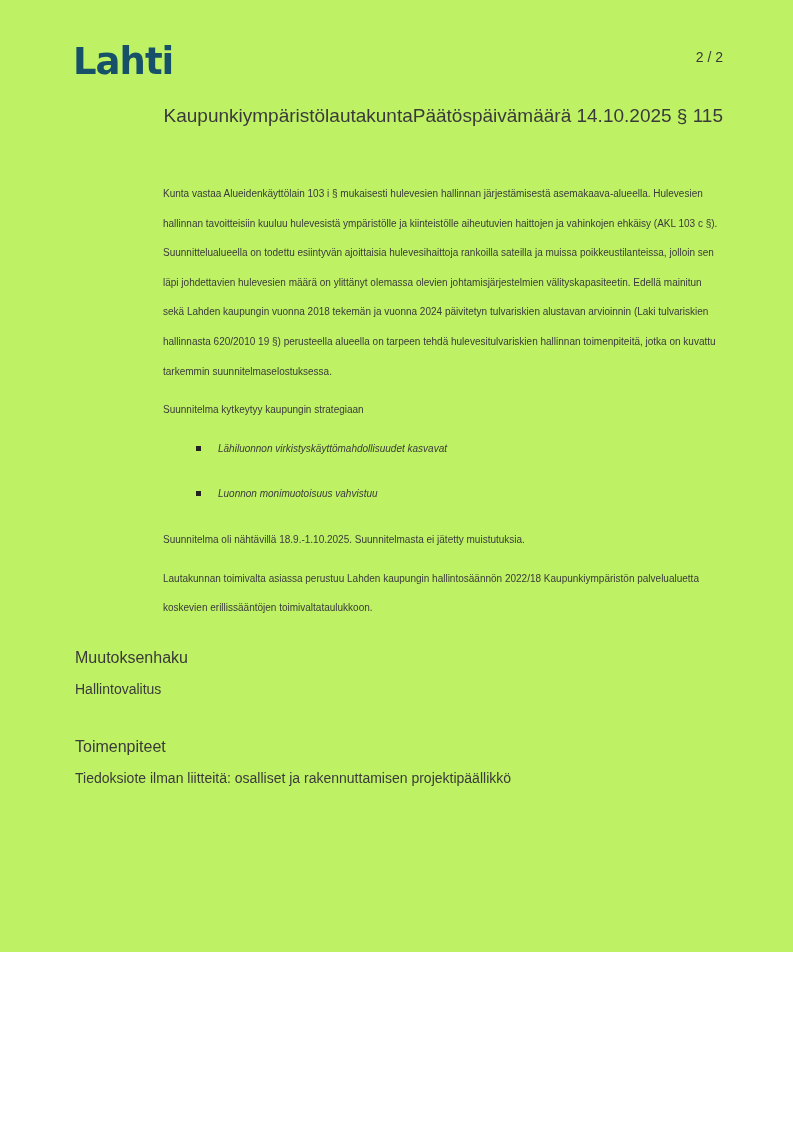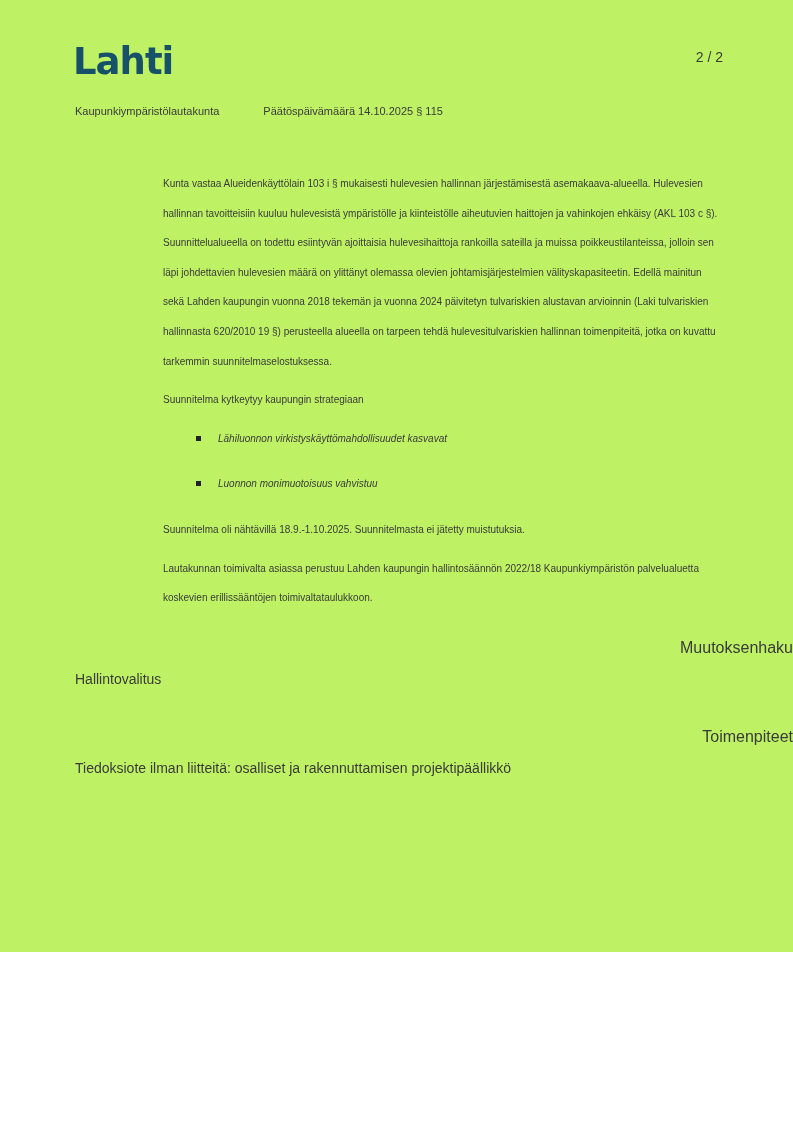--- a/index.html
+++ b/index.html
@@ -31,26 +31,25 @@
   }
   .page-number {
     font-size: 14px;
     margin-top: 9px;
     color: #3a3a3a;
   }
 
   
   .meta-row {
     display: flex;
-    justify-content: flex-start;
+    justify-content: flex-end;
     padding: 0 70px 0 75px;
     margin-top: 21px;
-    font-size: 11px;
+    font-size: 19px;
     color: #3a3a3a;
-    gap: 44px;
   }
 
   
   .content {
     margin: 52px 70px 0 163px;
     width: 557px;
     font-size: 10px;
     line-height: 29.6px;
   }
   .content p { margin: 0 0 9px 0; }
@@ -78,21 +77,20 @@
   
   .section { margin-left: 75px; }
   .section-muutoksenhaku { margin-top: 22px; }
   .section-toimenpiteet { margin-top: 34px; }
   .section-title {
     font-size: 16px;
     font-weight: 400;
     color: #3a3a3a;
     margin: 0;
     line-height: 26px;
-    text-align: right;
   }
   .section-body {
     margin-top: 7px;
     font-size: 14px;
     line-height: 22px;
   }
 </style>
 </head>
 <body>
 

